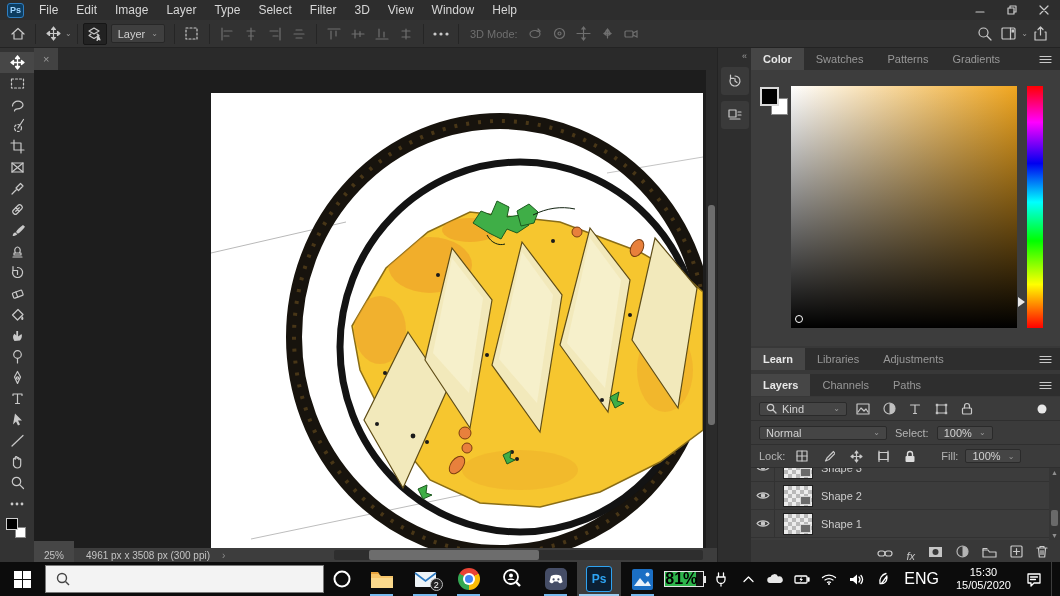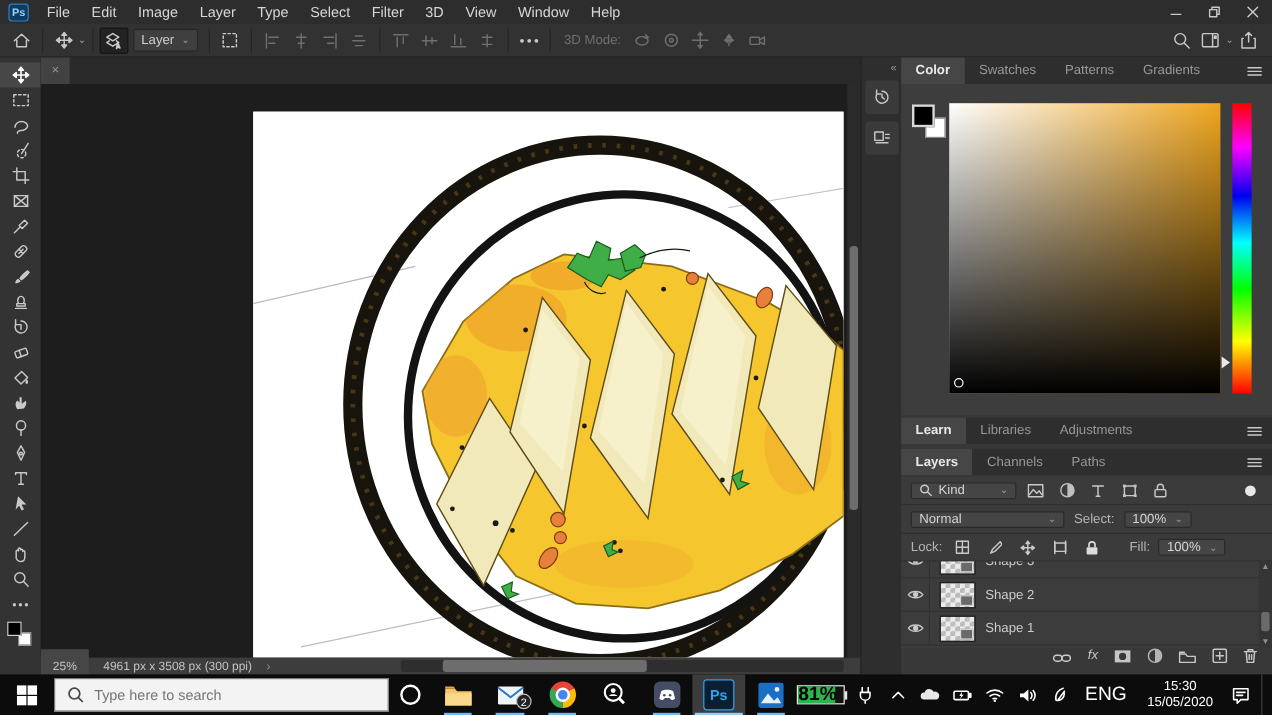--- a/index.html
+++ b/index.html
@@ -91,21 +91,21 @@
     background-image:linear-gradient(45deg,#b9b9b9 25%,transparent 25%,transparent 75%,#b9b9b9 75%),
       linear-gradient(45deg,#b9b9b9 25%,#ececec 25%,#ececec 75%,#b9b9b9 75%);
     background-size:8px 8px; background-position:0 0,4px 4px; }
   .shapebadge { position:absolute; right:1px; bottom:1px; width:11px; height:9px; background:#6a6a6a; border:1px solid #d6d6d6; }
   .lname { color:#cccccc; font-size:11px; }
   .listscroll { position:absolute; right:0; top:420px; width:11px; height:72px; background:#353535; color:#8f8f8f; font-size:7px; }
   .listscroll .up { position:absolute; top:1px; left:2px; }
   .listscroll .dn { position:absolute; bottom:1px; left:2px; }
   .listscroll .lthumb { position:absolute; left:2px; bottom:14px; width:7px; height:16px; background:#6a6a6a; border-radius:2px; }
   .layerfooter { position:absolute; left:0; top:492px; width:309px; height:22px; background:#383838;
-    display:flex; align-items:flex-start; justify-content:flex-end; gap:13px; padding-right:12px; color:#b5b5b5; }
+    display:flex; align-items:flex-end; justify-content:flex-end; gap:13px; padding-right:12px; color:#b5b5b5; }
   .fxtext { font-size:11px; font-style:italic; color:#c5c5c5; }
 
   
   .taskbar { position:absolute; left:0; top:562px; width:1060px; height:34px; background:#0c0c0c;
     display:flex; align-items:center; color:#fff; }
   .startbtn { width:46px; height:34px; display:flex; align-items:center; justify-content:center; }
   .searchbox { width:282px; height:28px; background:#f3f3f3; border:1px solid #7a7a7a;
     display:flex; align-items:center; gap:8px; padding:0 10px; }
   .searchbox input { border:none; outline:none; background:transparent; font-size:12px; color:#3c3c3c;
     width:220px; font-family:"Liberation Sans",sans-serif; }
@@ -775,21 +775,20 @@
           <rect x="9" y="0" width="8" height="8" fill="#fff"></rect>
           <rect x="0" y="9" width="8" height="8" fill="#fff"></rect>
           <rect x="9" y="9" width="8" height="8" fill="#fff"></rect>
         </svg>
     </div>
     <div class="searchbox">
       <svg width="14" height="14">
           <circle cx="6" cy="6" r="4.5" fill="none" stroke="#444" stroke-width="1.4"></circle>
           <path d="M9.5 9.5l3.5 3.5" stroke="#444" stroke-width="1.4"></path>
         </svg>
-      <input type="text" placeholder="Type here to search" style="">
     </div>
     <div class="cortana">
       <svg width="20" height="20">
           <circle cx="10" cy="10" r="7.5" fill="none" stroke="#fff" stroke-width="2"></circle>
         </svg>
     </div>
 
     <div class="appcell">
       <svg width="24" height="19">
           <path d="M1 4h8l2 2h12v12H1z" fill="#f7c56a"></path>

